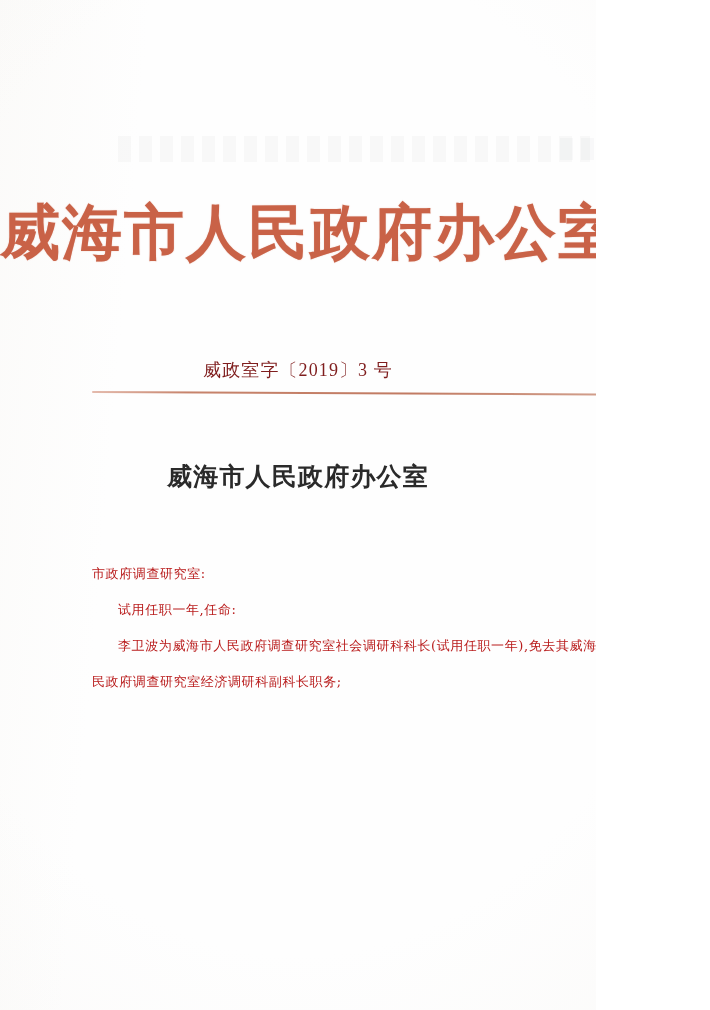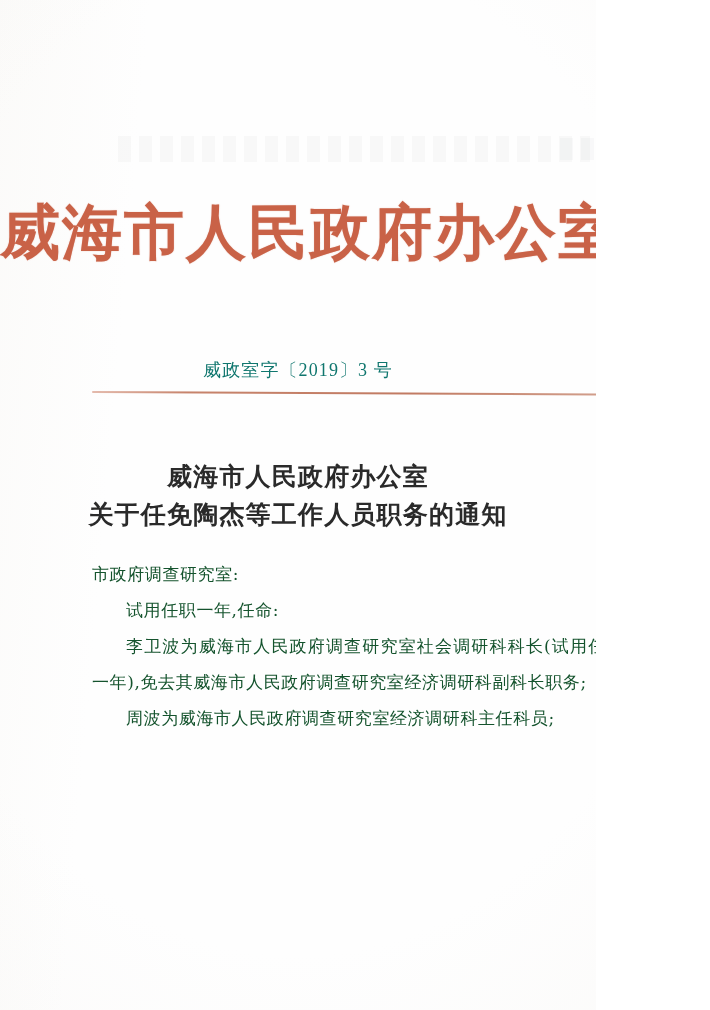--- a/index.html
+++ b/index.html
@@ -72,21 +72,21 @@
 
   
   .doc-number {
     position: absolute;
     left: 0;
     right: 0;
     top: 358px;
     text-align: center;
     font-size: 18px;
     letter-spacing: 1.1px;
-    color: #0f766e;
+    color: #7f1d1d;
     white-space: nowrap;
   }
 
   
   .red-rule {
     position: absolute;
     left: 92px;
     top: 391px;
     width: 530px;
     height: 2px;
@@ -115,24 +115,24 @@
     display: block;
     white-space: nowrap;
   }
 
   
   .doc-body {
     position: absolute;
     left: 92px;
     top: 556px;
     width: 532px;
-    font-size: 17px;
+    font-size: 13px;
     line-height: 36px;
     letter-spacing: 0.6px;
-    color: #14532d;
+    color: #b91c1c;
     font-family: "DejaVu Serif", "Liberation Serif", serif;
   }
   .doc-body p {
     margin: 0;
     text-align: justify;
     text-justify: inter-ideograph;
   }
   .doc-body p.indent {
     text-indent: 2em;
   }
@@ -150,23 +150,21 @@
   <div class="ghost-band b2"></div>
 
   <div class="doc-header">威海市人民政府办公室</div>
 
   <div class="doc-number">威政室字〔2019〕3 号</div>
 
   <div class="red-rule"></div>
 
   <div class="doc-title">
     <span class="tline">威海市人民政府办公室</span>
-    <span class="tline">关于任免陶杰等工作人员职务的通知</span>
   </div>
 
   <div class="doc-body">
     <p class="flush">市政府调查研究室:</p>
     <p class="indent">试用任职一年,任命:</p>
     <p class="indent">李卫波为威海市人民政府调查研究室社会调研科科长(试用任职一年),免去其威海市人民政府调查研究室经济调研科副科长职务;</p>
-    <p class="indent">周波为威海市人民政府调查研究室经济调研科主任科员;</p>
   </div>
 
 </div>
 
 </body></html>

